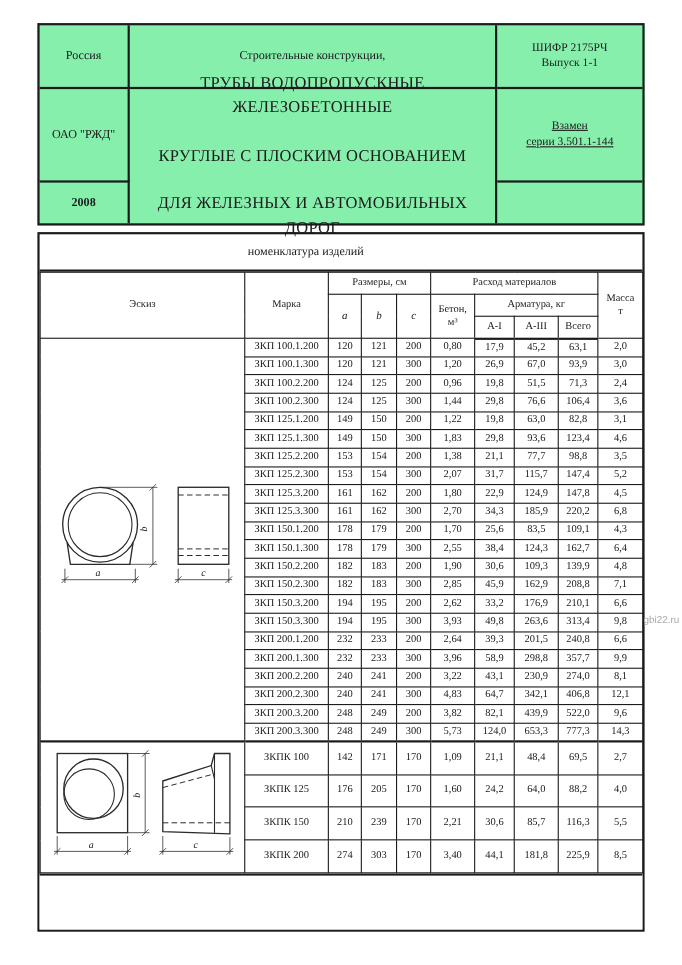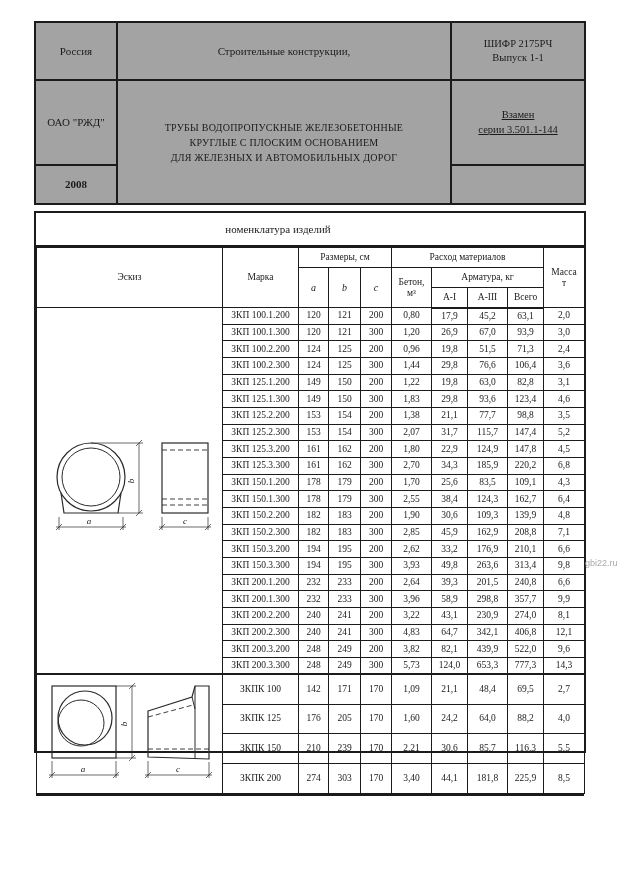--- a/index.html
+++ b/index.html
@@ -4,36 +4,36 @@
 <style>
   * { margin:0; padding:0; box-sizing:border-box; }
   html,body { width:620px; height:877px; background:#ffffff; overflow:hidden;
     font-family:"Liberation Serif","DejaVu Serif",serif; color:#1b1b1b; }
   .stage { position:relative; width:620px; height:877px; background:#fff; }
 
   .doc { position:absolute; left:34px; top:21px; width:552px; }
 
   
   .header-table { display:grid; grid-template-columns:82px 334px 1fr;
-    grid-template-rows:58px 85px 37px; border:2px solid #1b1b1b; background:#a3a3a3; }
+    grid-template-rows:58px 85px 37px; border:2px solid #1b1b1b; background:#86efac; }
   .hcell { border-right:2px solid #1b1b1b; border-bottom:2px solid #1b1b1b;
     display:flex; flex-direction:column; align-items:center; justify-content:center;
     text-align:center; line-height:1.35; }
   .hcell.lastcol { border-right:none; }
   .hcell.lastrow { border-bottom:none; }
   .r1c1{grid-area:1/1;} .r1c2{grid-area:1/2;} .r1c3{grid-area:1/3;}
   .r2c1{grid-area:2/1;} .r2c3{grid-area:2/3;text-decoration:underline;}
   .r3c1{grid-area:3/1;font-weight:bold;} .r3c3{grid-area:3/3;}
   .c2span{grid-area:2/2/span 2/auto; border-bottom:none;}
   .fs11 { font-size:11px; }
   .fs10 { font-size:10.5px; }
-  .doc-title { font-size:10px; letter-spacing:.25px; line-height:1.5; }
+  .doc-title { font-size:15px; letter-spacing:.25px; line-height:1.5;gap:21px; }
 
   
-  .main-block { margin-top:6px; height:542px; border:2px solid #1b1b1b;
+  .main-block { margin-top:6px; height:636px; border:2px solid #1b1b1b;
     display:flex; flex-direction:column; background:#fff; }
   .nomenclature { height:34px; flex:0 0 34px; border-bottom:2px solid #1b1b1b;
     display:flex; align-items:center; justify-content:center; font-size:11px; }
   .nomenclature span { transform:translateX(-32px); }
 
   table.products { border-collapse:collapse; table-layout:fixed; width:548px;
     flex:0 0 auto; font-size:9.5px; }
   table.products th, table.products td { border:1px solid #1b1b1b; padding:0;
     text-align:center; vertical-align:middle; font-weight:400; line-height:1.15; }
   thead tr { height:20px; }

